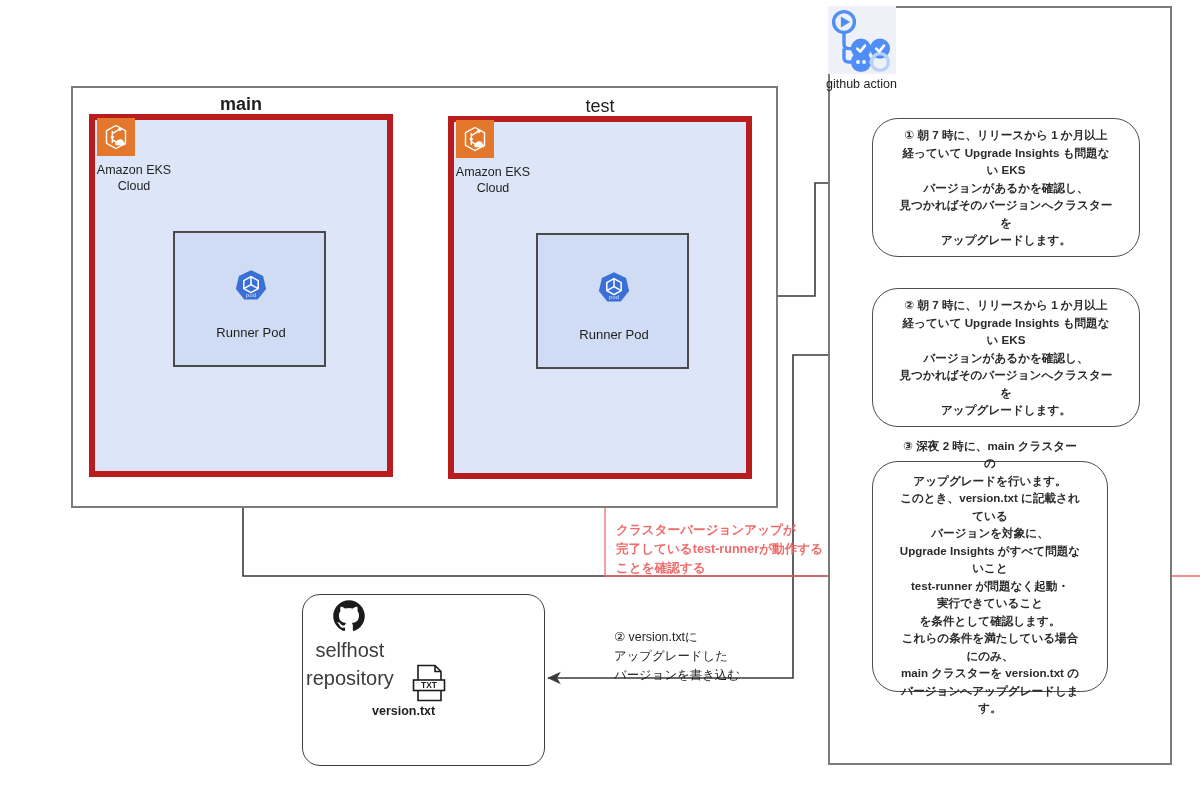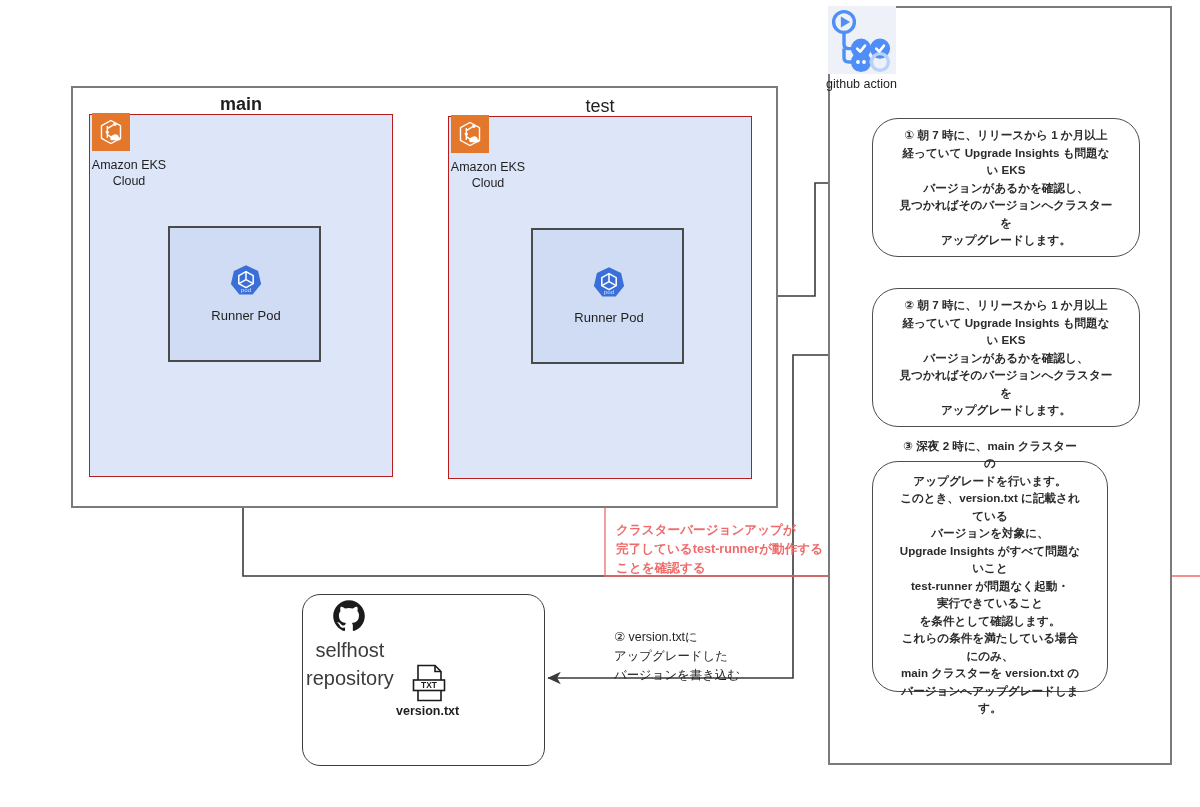--- a/index.html
+++ b/index.html
@@ -6,38 +6,38 @@
   body{
     width:1200px;height:807px;position:relative;overflow:hidden;
     font-family:"Liberation Sans","DejaVu Sans",sans-serif;
     color:#1f1f1f;
   }
   .canvas{position:absolute;inset:0;}
   svg.wires{position:absolute;left:0;top:0;width:1200px;height:807px;pointer-events:none;}
 
   
   .plain-box{position:absolute;border:2px solid #7b7b7b;background:#ffffff;box-sizing:border-box;}
-  .blue-box{position:absolute;border:1px solid #b91c1c;background:#dce6f8;box-sizing:border-box;}
+  .blue-box{position:absolute;border:6px solid #b91c1c;background:#dce6f8;box-sizing:border-box;}
   .inner-box{position:absolute;border:2px solid #4a4a4a;background:#cfdcf3;box-sizing:border-box;}
 
   .cluster-title{
     position:absolute;text-align:center;font-size:18px;color:#1f1f1f;
     white-space:nowrap;
   }
 
   
   .eks-icon{position:absolute;width:38px;height:38px;background:#e3782c;}
   .eks-label{
     position:absolute;font-size:12.5px;line-height:16px;color:#1f1f1f;
     white-space:pre;text-align:center;
   }
 
   
   .pod-wrap{position:absolute;text-align:center;width:120px;}
-  .pod-label{font-size:13px;color:#1f1f1f;margin-top:2px;}
+  .pod-label{font-size:13px;color:#1f1f1f;margin-top:14px;}
 
   
   .gha-icon{position:absolute;width:68px;height:68px;background:#f4f6f8;}
   .gha-label{position:absolute;font-size:12.5px;color:#1f1f1f;white-space:nowrap;}
 
   
   .step-card{
     position:absolute;border:1.6px solid #4d4d4d;border-radius:26px;background:#ffffff;
     box-sizing:border-box;display:flex;align-items:center;justify-content:center;
     text-align:center;padding:8px 26px;
@@ -232,21 +232,21 @@
 
   <div style="position:absolute;left:410px;top:663px;">
     <svg width="38" height="40" viewBox="0 0 38 40" aria-hidden="true">
       <path d="M8 2.5 L25 2.5 L31 8.5 L31 37.5 L8 37.5 Z" fill="#ffffff" stroke="#1b1b1b" stroke-width="1.6"></path>
       <path d="M25 2.5 L25 8.5 L31 8.5" fill="none" stroke="#1b1b1b" stroke-width="1.6"></path>
       <rect x="3.5" y="17" width="31" height="10.5" fill="#ffffff" stroke="#1b1b1b" stroke-width="1.6"></rect>
       <text x="19" y="25" font-size="8.4" font-weight="bold" fill="#1b1b1b" text-anchor="middle" font-family="Liberation Sans, sans-serif">TXT</text>
     </svg>
   </div>
 
-  <div class="file-label" style="left:396px;top:704px;">version.txt</div>
+  <div class="file-label" style="left:372px;top:704px;">version.txt</div>
 
   <div class="note-red" style="left:616px;top:521px;width:215px;">クラスターバージョンアップが
 完了しているtest-runnerが動作する
 ことを確認する</div>
 
   <div class="note-dark" style="left:614px;top:628px;width:180px;">② version.txtに
 アップグレードした
 バージョンを書き込む</div>
 
 </div>

